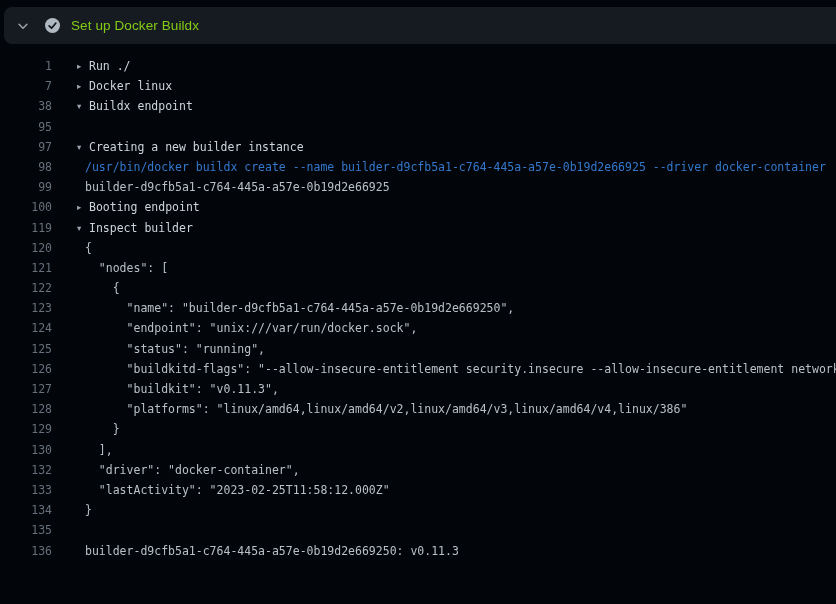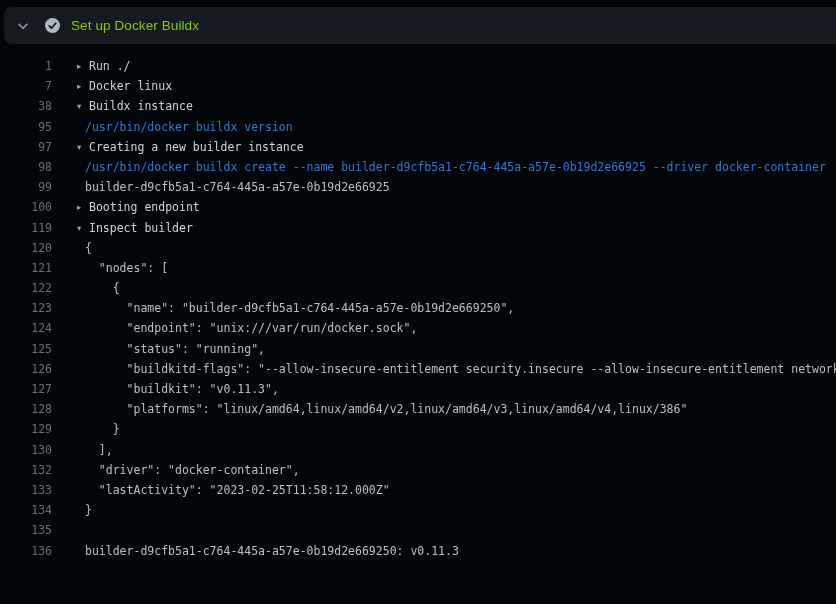--- a/index.html
+++ b/index.html
@@ -47,22 +47,22 @@
   <svg class="check" viewBox="0 0 16 16">
     <circle cx="8" cy="8" r="8" fill="#b0b9c2"></circle>
     <polyline points="4.4,8.4 7,10.9 11.6,5.4" fill="none" stroke="#11151b" stroke-width="1.8" stroke-linecap="round" stroke-linejoin="round"></polyline>
   </svg>
   <span class="step-title">Set up Docker Buildx</span>
 </div>
 
 <div class="log">
     <div class="row"><span class="num">1</span><span class="content group"><span class="arrow">▸</span><span class="gtitle">Run ./</span></span></div>
     <div class="row"><span class="num">7</span><span class="content group"><span class="arrow">▸</span><span class="gtitle">Docker linux</span></span></div>
-    <div class="row"><span class="num">38</span><span class="content group"><span class="arrow">▾</span><span class="gtitle">Buildx instance</span></span></div>
-    <div class="row"><span class="num">95</span><span class="content command">/usr/bin/docker buildx version</span></div>
+    <div class="row"><span class="num">38</span><span class="content group"><span class="arrow">▾</span><span class="gtitle">Buildx endpoint</span></span></div>
+    <div class="row"><span class="num">95</span></div>
     <div class="row"><span class="num">97</span><span class="content group"><span class="arrow">▾</span><span class="gtitle">Creating a new builder instance</span></span></div>
     <div class="row"><span class="num">98</span><span class="content command">/usr/bin/docker buildx create --name builder-d9cfb5a1-c764-445a-a57e-0b19d2e66925 --driver docker-container</span></div>
     <div class="row"><span class="num">99</span><span class="content output">builder-d9cfb5a1-c764-445a-a57e-0b19d2e66925</span></div>
     <div class="row"><span class="num">100</span><span class="content group"><span class="arrow">▸</span><span class="gtitle">Booting endpoint</span></span></div>
     <div class="row"><span class="num">119</span><span class="content group"><span class="arrow">▾</span><span class="gtitle">Inspect builder</span></span></div>
     <div class="row"><span class="num">120</span><span class="content output">{</span></div>
     <div class="row"><span class="num">121</span><span class="content output">  "nodes": [</span></div>
     <div class="row"><span class="num">122</span><span class="content output">    {</span></div>
     <div class="row"><span class="num">123</span><span class="content output">      "name": "builder-d9cfb5a1-c764-445a-a57e-0b19d2e669250",</span></div>
     <div class="row"><span class="num">124</span><span class="content output">      "endpoint": "unix:///var/run/docker.sock",</span></div>

